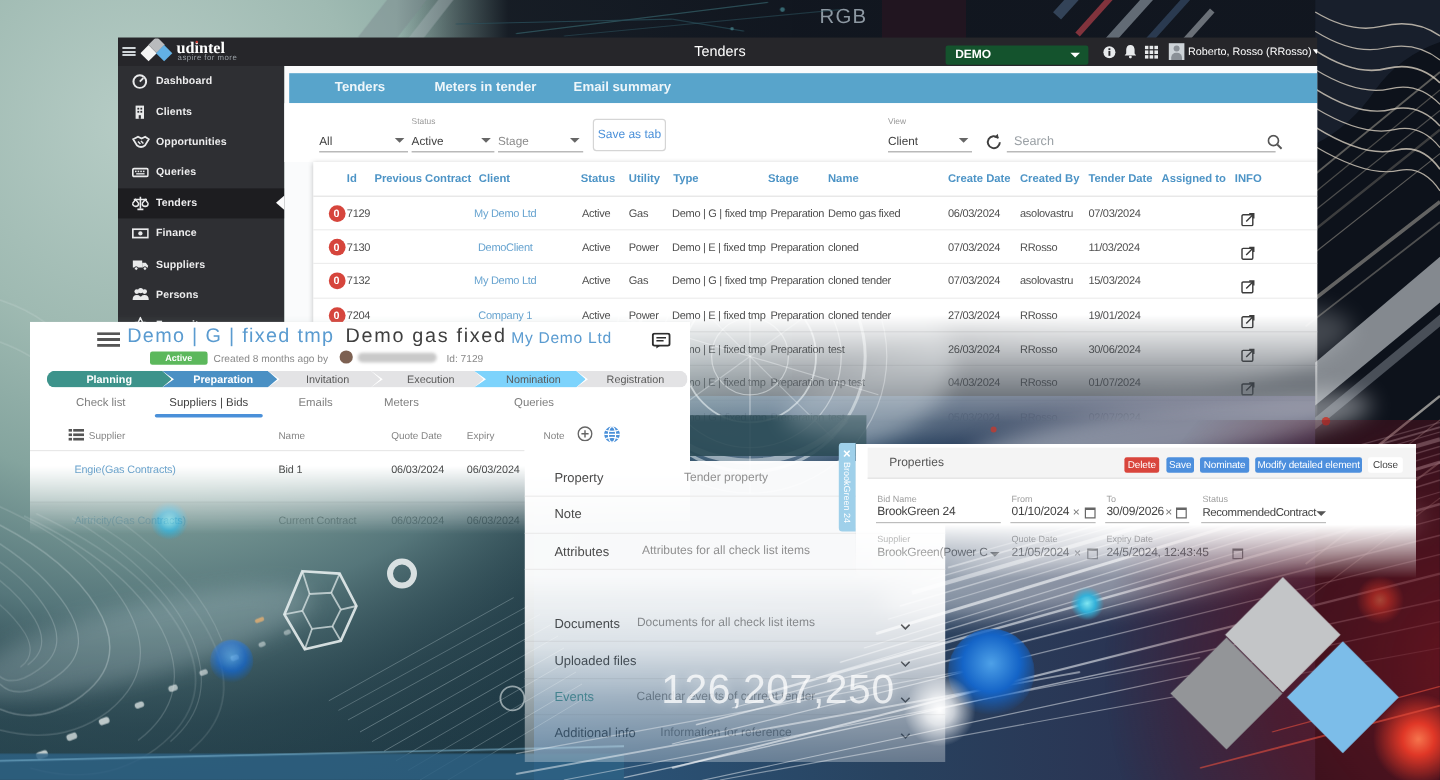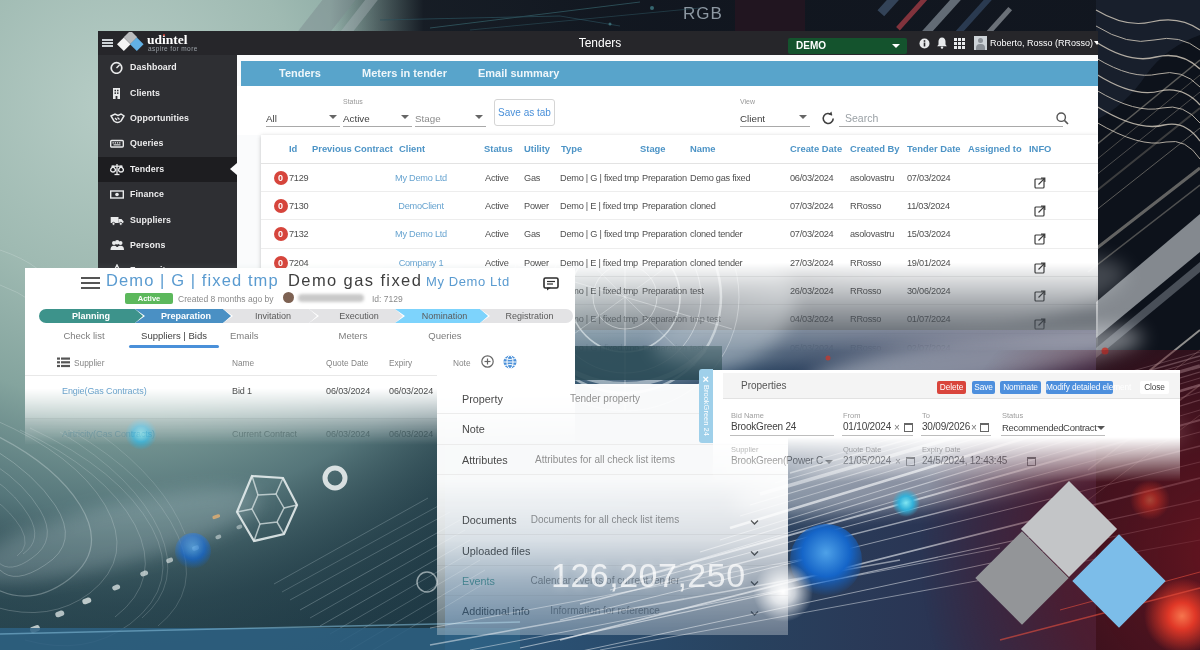--- a/index.html
+++ b/index.html
@@ -626,22 +626,22 @@
  <div class="abs" style="left:14px;top:41px;width:534px;height:14px">
   <div class="chv on" style="left:0;width:104px;background:#3d938b;clip-path:polygon(0 0,calc(100% - 8px) 0,100% 50%,calc(100% - 8px) 100%,0 100%,0 50%);border-radius:7px 0 0 7px">Planning</div>
   <div class="chv on" style="left:96px;width:96px;background:#4a90c4;clip-path:polygon(0 0,calc(100% - 8px) 0,100% 50%,calc(100% - 8px) 100%,0 100%,10px 50%);padding-left:6px">Preparation</div>
   <div class="chv" style="left:184px;width:94px;background:#e3e3e5;clip-path:polygon(0 0,calc(100% - 8px) 0,100% 50%,calc(100% - 8px) 100%,0 100%,10px 50%);padding-left:6px">Invitation</div>
   <div class="chv" style="left:270px;width:94px;background:#e3e3e5;clip-path:polygon(0 0,calc(100% - 8px) 0,100% 50%,calc(100% - 8px) 100%,0 100%,10px 50%);padding-left:6px">Execution</div>
   <div class="chv" style="left:356px;width:93px;background:#7dd3fc;clip-path:polygon(0 0,calc(100% - 8px) 0,100% 50%,calc(100% - 8px) 100%,0 100%,10px 50%);padding-left:6px">Nomination</div>
   <div class="chv" style="left:441px;width:93px;background:#e3e3e5;clip-path:polygon(0 0,100% 0,100% 100%,0 100%,10px 50%);border-radius:0 7px 7px 0;padding-left:6px">Registration</div>
  </div>
  <span class="w2tab" style="left:25px;top:62px;width:68px;text-align:center">Check list</span>
  <span class="w2tab" style="left:108px;top:62px;width:82px;text-align:center;color:#3f3f3f">Suppliers | Bids</span>
- <span class="w2tab" style="left:205px;top:62px;width:66px;">Emails</span>
- <span class="w2tab" style="left:295px;top:62px;width:66px;text-align:center">Meters</span>
+ <span class="w2tab" style="left:205px;top:62px;width:66px;text-align:center">Emails</span>
+ <span class="w2tab" style="left:295px;top:62px;width:66px;">Meters</span>
  <span class="w2tab" style="left:386px;top:62px;width:68px;text-align:center">Queries</span>
  <div class="abs" style="left:104px;top:77px;width:90px;height:2.5px;background:#4a90d9;border-radius:2px"></div>
  <svg class="abs" style="left:32px;top:89px" width="13" height="11">
         <g fill="#555">
           <rect x="0" y="0.5" width="3" height="2.2"></rect>
           <rect x="4" y="0.5" width="9" height="2.2"></rect>
           <rect x="0" y="4.2" width="3" height="2.2"></rect>
           <rect x="4" y="4.2" width="9" height="2.2"></rect>
           <rect x="0" y="7.9" width="3" height="2.2"></rect>
           <rect x="4" y="7.9" width="9" height="2.2"></rect>
@@ -721,21 +721,21 @@
 <div id="w4tab">
  <div class="abs" style="left:0;top:4px;width:13.5px;text-align:center;color:#fff;font-size:11px;font-weight:bold">×</div>
  <div class="abs" style="left:2.5px;top:16px;font-size:7.5px;color:#fff;white-space:nowrap;writing-mode:vertical-rl">BrookGreen 24</div>
 </div>
 <div id="w4">
  <div class="abs" style="left:10px;top:3px;right:0;height:26px;background:#f4f4f4;border-bottom:1px solid #e2e2e2">
   <span class="abs" style="left:18px;top:0;line-height:26px;font-size:10px;color:#555">Properties</span>
   <span class="w4b" style="left:214px;width:29px;background:#d9453c">Delete</span>
   <span class="w4b" style="left:249px;width:23px">Save</span>
   <span class="w4b" style="left:277px;width:41px">Nominate</span>
-  <span class="w4b" style="left:323px;width:67px">Modify detailed element</span>
+  <span class="w4b" style="left:323px;width:89px">Modify detailed element</span>
   <span class="w4b" style="left:417px;width:29px;background:#fff;color:#444">Close</span>
  </div>
  <span class="f4l" style="left:18px;top:41px">Bid Name</span>
  <span class="f4v" style="left:18px;top:51px">BrookGreen 24</span>
  <div class="f4u" style="left:17px;top:65px;width:104px"></div>
  <span class="f4l" style="left:130px;top:41px">From</span>
  <span class="f4v" style="left:130px;top:51px">01/10/2024</span>
  <span class="f4x" style="left:181px;top:52px">×</span>
  <div class="cal" style="left:191px;top:53px"></div>
  <div class="f4u" style="left:129px;top:65px;width:71px"></div>

